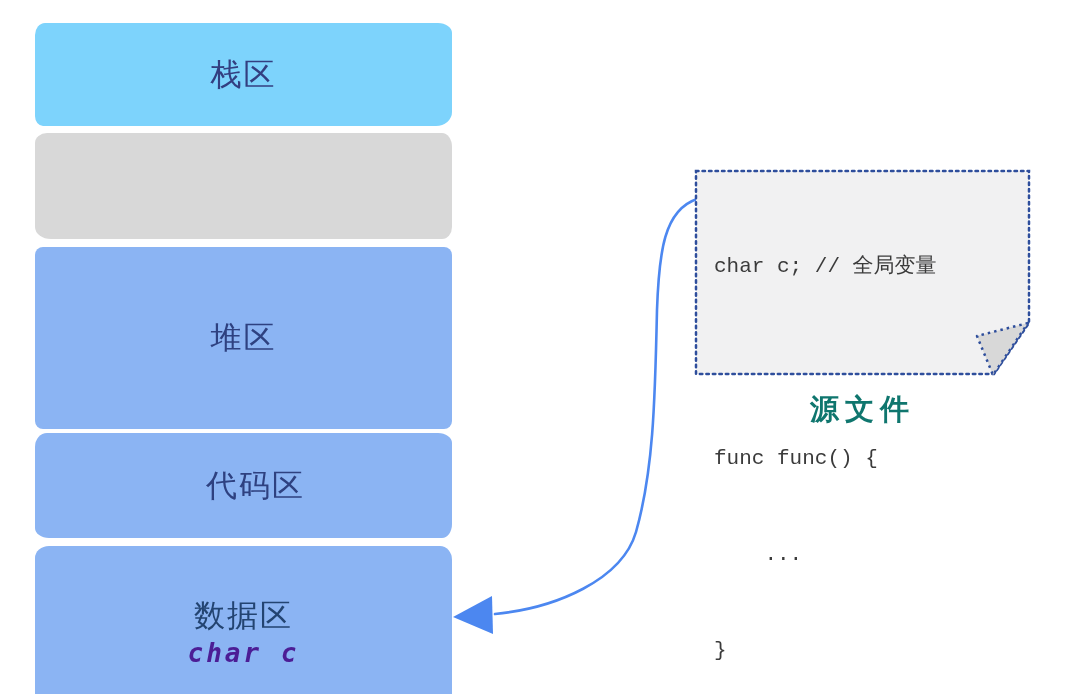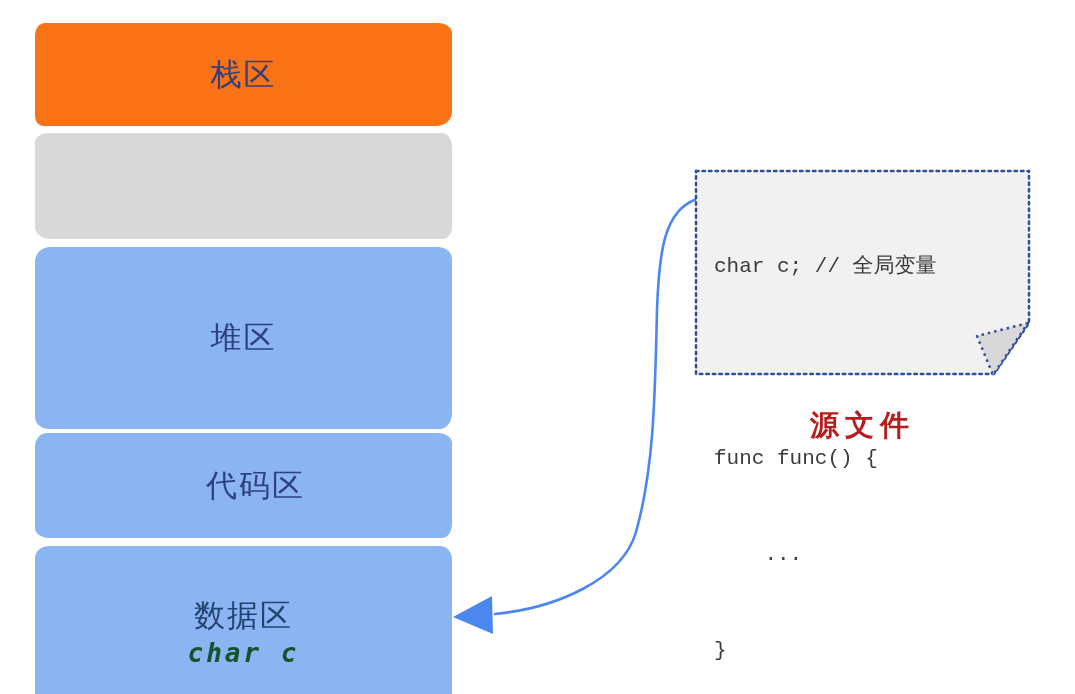--- a/index.html
+++ b/index.html
@@ -29,54 +29,54 @@
   .code-line{height:32px;}
   .source-caption{position:absolute;left:695px;top:390px;width:335px;text-align:center;
                   font-family:"Liberation Serif","DejaVu Serif",serif;
                   font-weight:bold;font-size:29px;letter-spacing:6px;}
 </style>
 </head>
 <body>
 
 <div class="canvas">
 
-  <div class="region r-stack" style="background-color: #f97316;">
+  <div class="region r-stack" style="background-color: #7dd3fc;">
     <div class="region-label" style="color: rgb(51, 63, 128);">栈区</div>
   </div>
 
   <div class="region r-reserved" style="background-color: rgb(216, 216, 216);">
     <div class="region-label" style="color: rgb(51, 63, 128);"></div>
   </div>
 
-  <div class="region r-heap" style="background-color: rgb(139, 180, 243);">
+  <div class="region r-heap" style="background-color: rgb(139, 180, 243); border-radius: 8px;">
     <div class="region-label" style="color: rgb(46, 65, 128);">堆区</div>
   </div>
 
   <div class="region r-code" style="background-color: rgb(139, 180, 243);">
     <div class="region-label" style="color: rgb(46, 65, 128);">代码区</div>
   </div>
 
   <div class="region r-data" style="background-color: rgb(139, 180, 243);">
     <div class="region-label" style="color: rgb(35, 68, 113);">数据区</div>
-    <div class="region-sublabel" style="color: #14532d; font-style: italic;">char c</div>
+    <div class="region-sublabel" style="color: #4c1d95; font-style: italic;">char c</div>
   </div>
 
   <svg class="arrow-svg" width="1075" height="694" viewBox="0 0 1075 694">
     <path d="M 697 199 C 664 210, 659 252, 657 310 C 655 405, 653 472, 636 532 C 622 580, 556 608, 495 614" fill="none" stroke-width="2.6" stroke-linecap="round" style="stroke: rgb(76, 135, 240);"></path>
     <polygon points="453,617 492,596 493,634" style="fill: rgb(76, 135, 240);"></polygon>
   </svg>
 
   <svg class="source-border-svg" width="345" height="215" viewBox="0 0 345 215">
     <path d="M 3 3 L 336 3 L 336 155 L 301 206 L 3 206 Z" stroke-width="2.5" stroke-dasharray="2.5 4" stroke-linecap="round" style="stroke: rgb(46, 78, 156); fill: rgb(241, 241, 242);"></path>
     <polygon points="335,155 284,168 300,207" stroke-width="2.5" stroke-dasharray="2.5 4" stroke-linejoin="round" style="stroke: rgb(46, 78, 156); fill: rgb(216, 216, 216);"></polygon>
   </svg>
 
   <div class="source-code" style="color: rgb(59, 59, 59);">
     <div class="code-line">char c; // 全局变量</div>
     <div class="code-line"></div>
     <div class="code-line">func func() {</div>
     <div class="code-line">    ...</div>
     <div class="code-line">}</div>
   </div>
 
-  <div class="source-caption" style="color: #b91c1c; margin-top: 16px;">源文件</div>
+  <div class="source-caption" style="color: #0f766e;">源文件</div>
 
 </div>
 
 </body></html>

